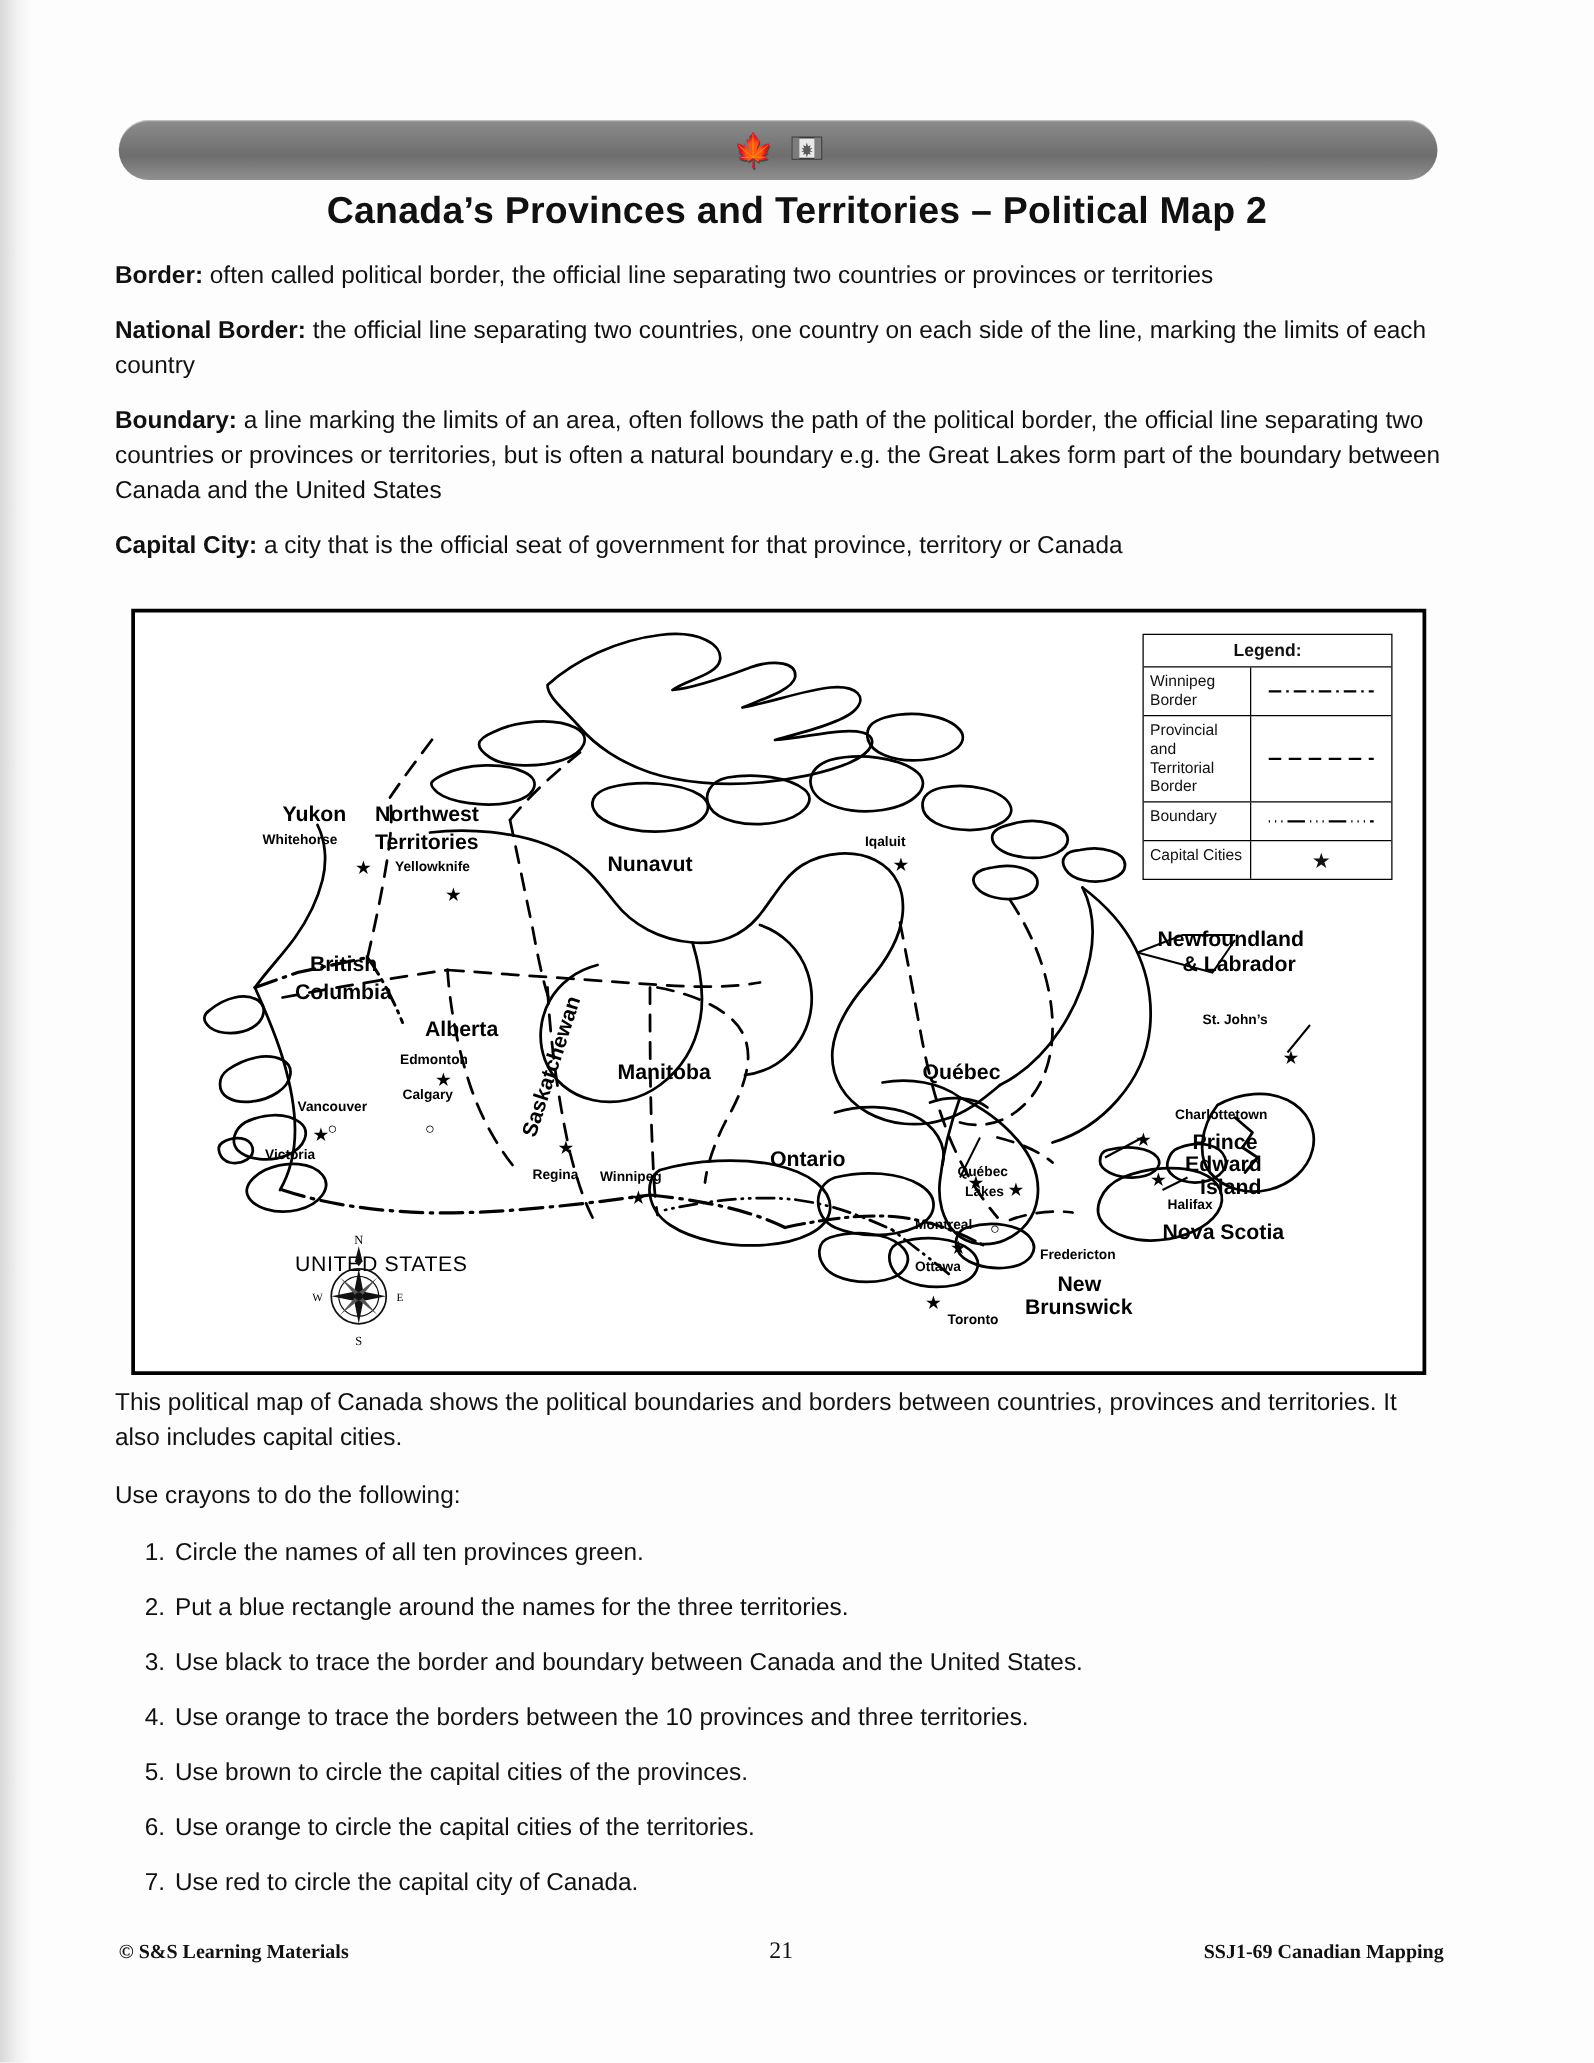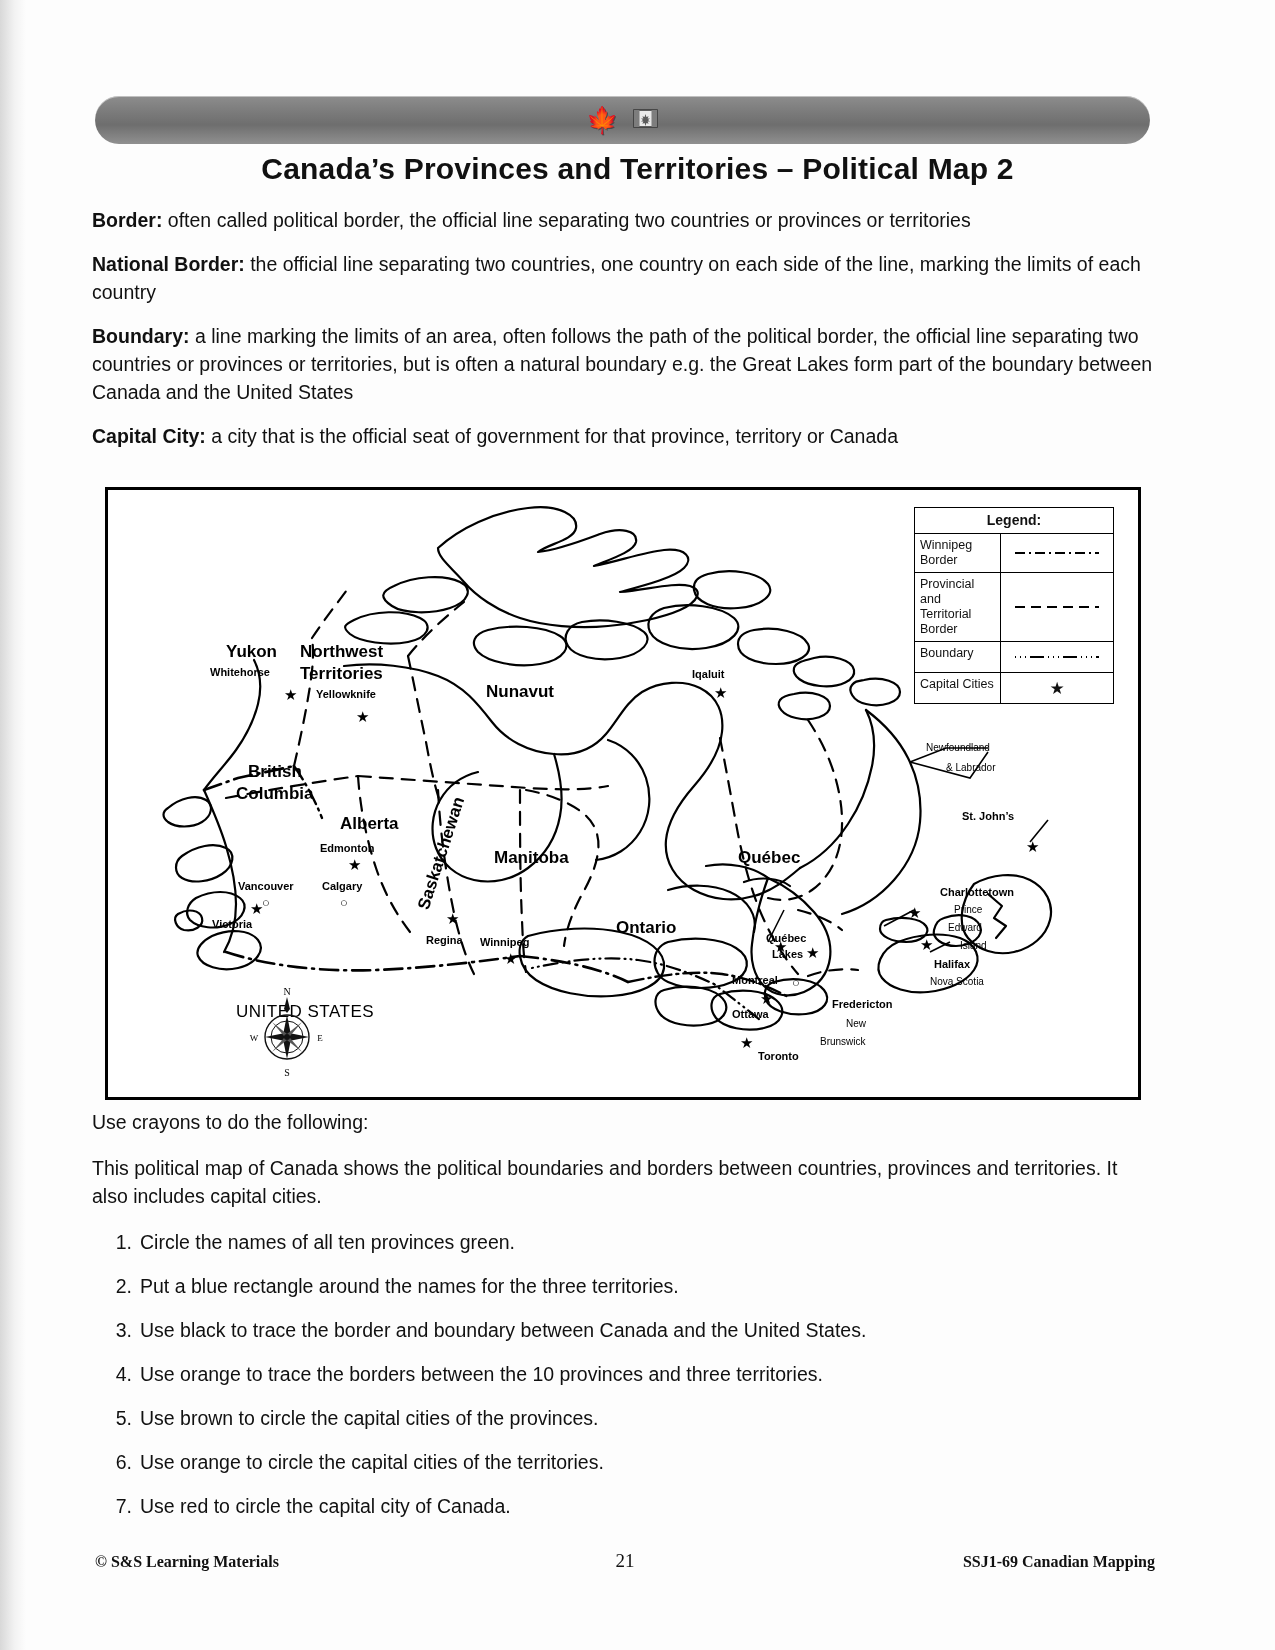--- a/index.html
+++ b/index.html
@@ -50,21 +50,21 @@
     position:absolute; left:105px; top:487px; width:1030px; height:607px;
     border:3px solid #000; background:#fff; overflow:hidden;
   }
   .map-svg { position:absolute; left:0; top:0; width:1030px; height:607px; }
 
   .map-label {
     position:absolute; white-space:nowrap;
     font-family:"Liberation Sans", sans-serif; color:#000;
   }
   .lbl-prov { font-size:17px; font-weight:bold; }
-  .lbl-prov-sm { font-size:10px; font-weight:normal; }
+  .lbl-prov-sm { font-size:17px; font-weight:bold; }
   .lbl-city-sm { font-size:11px; font-weight:bold; }
   .lbl-country { font-size:17px; font-weight:normal; letter-spacing:.5px; }
   .star { font-size:15px; line-height:10px; }
   .dot { font-size:13px; line-height:10px; }
   .rot-sask {
     transform:rotate(-72deg); transform-origin:left top;
     font-size:17px; font-weight:bold;
   }
 
   
@@ -274,21 +274,21 @@
     <div class="map-label lbl-prov" style="left:378px; top:192px;">Nunavut</div>
     <div class="map-label lbl-city-sm" style="left:584px; top:178px;">Iqaluit</div>
     <div class="map-label star" style="left:606px; top:198px;">★</div>
 
     <div class="map-label lbl-prov" style="left:140px; top:272px;">British</div>
     <div class="map-label lbl-prov" style="left:128px; top:294px;">Columbia</div>
 
     <div class="map-label lbl-prov" style="left:232px; top:324px;">Alberta</div>
     <div class="map-label lbl-city-sm" style="left:212px; top:352px;">Edmonton</div>
     <div class="map-label star" style="left:240px; top:370px;">★</div>
-    <div class="map-label lbl-city-sm" style="left:214px; top:390px;">Calgary</div>
+    <div class="map-label lbl-city-sm" style="left:214px; top:380px;">Calgary</div>
     <div class="map-label dot" style="left:232px; top:408px;">○</div>
 
     <div class="map-label lbl-city-sm" style="left:130px; top:390px;">Vancouver</div>
     <div class="map-label dot" style="left:154px; top:408px;">○</div>
     <div class="map-label lbl-city-sm" style="left:104px; top:428px;">Victoria</div>
     <div class="map-label star" style="left:142px; top:414px;">★</div>
 
     <div class="map-label rot-sask" style="left:306px; top:416px;">Saskatchewan</div>
     <div class="map-label star" style="left:338px; top:424px;">★</div>
     <div class="map-label lbl-city-sm" style="left:318px; top:444px;">Regina</div>
@@ -392,22 +392,22 @@
         <div class="legend-name">Capital Cities</div>
         <div class="legend-sym">
           <span style="font-size:17px; line-height:17px;">★</span>
         </div>
       </div>
     </div>
 
   </div>
 
   <div class="after-map">
+    <p class="body-p">This political map of Canada shows the political boundaries and borders between countries, provinces and territories. It also includes capital cities.</p>
     <p class="body-p">Use crayons to do the following:</p>
-    <p class="body-p">This political map of Canada shows the political boundaries and borders between countries, provinces and territories. It also includes capital cities.</p>
     <ol class="steps">
       <li>Circle the names of all ten provinces green.</li>
       <li>Put a blue rectangle around the names for the three territories.</li>
       <li>Use black to trace the border and boundary between Canada and the United States.</li>
       <li>Use orange to trace the borders between the 10 provinces and three territories.</li>
       <li>Use brown to circle the capital cities of the provinces.</li>
       <li>Use orange to circle the capital cities of the territories.</li>
       <li>Use red to circle the capital city of Canada.</li>
     </ol>
   </div>

